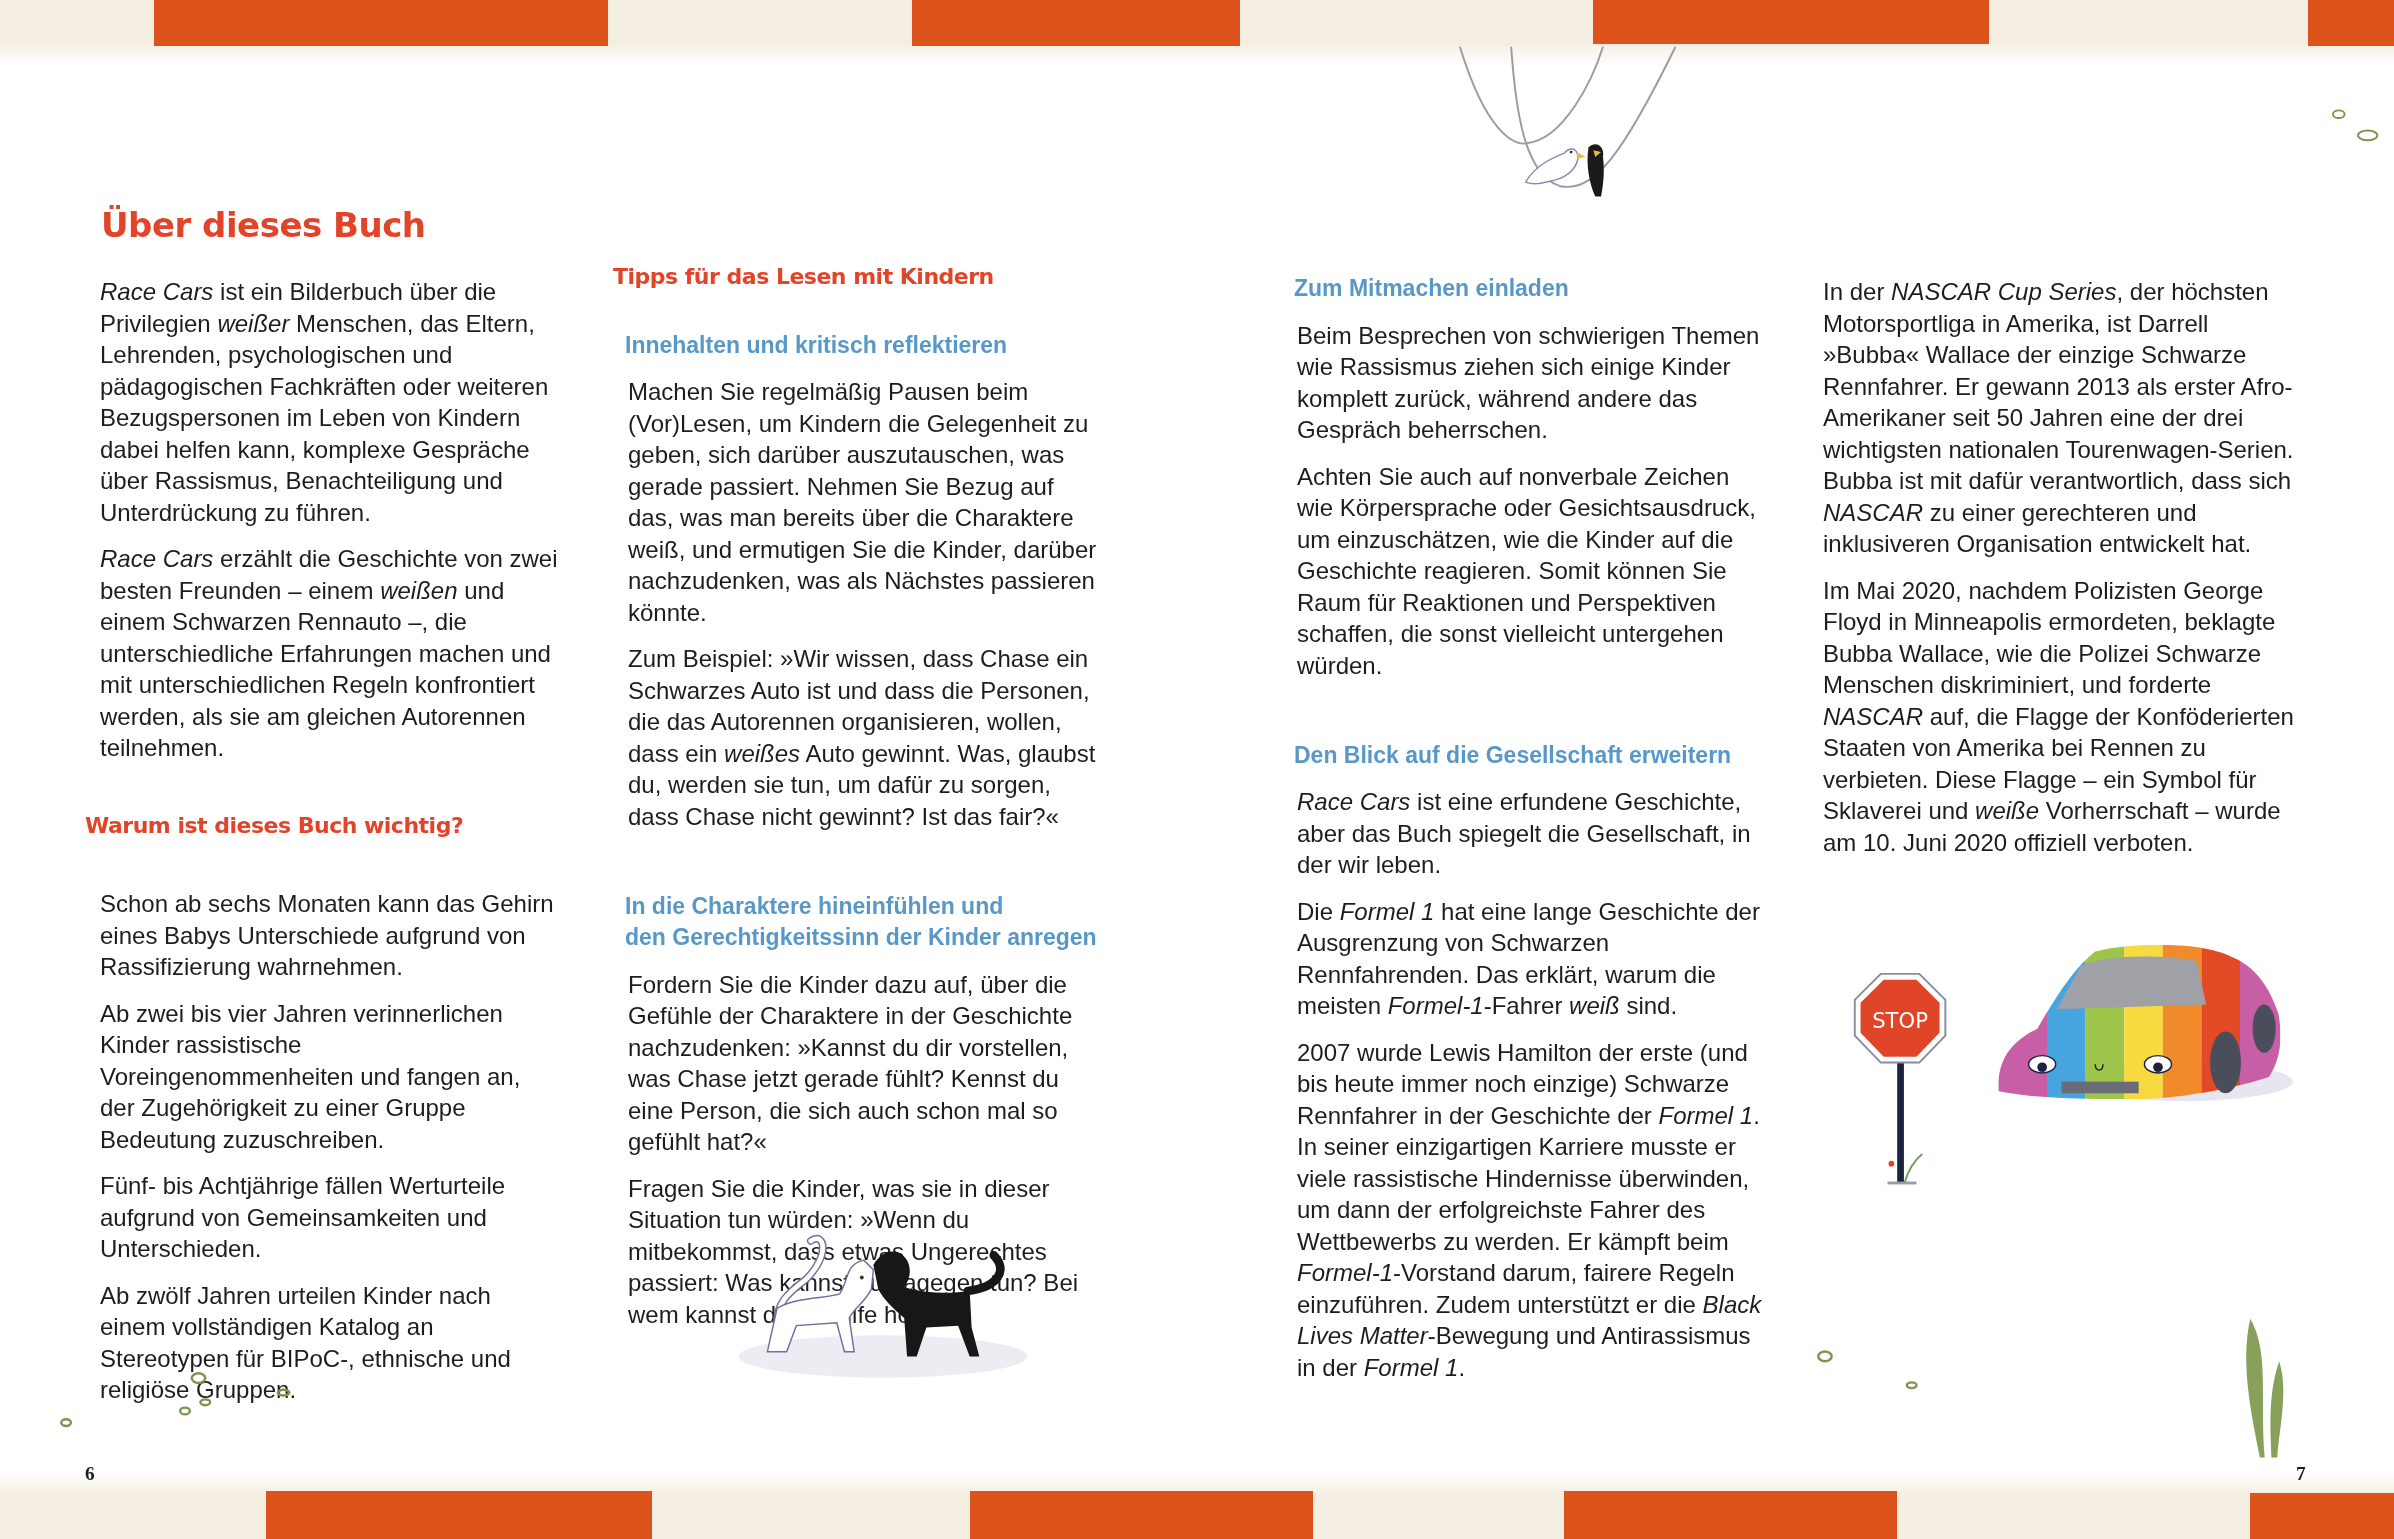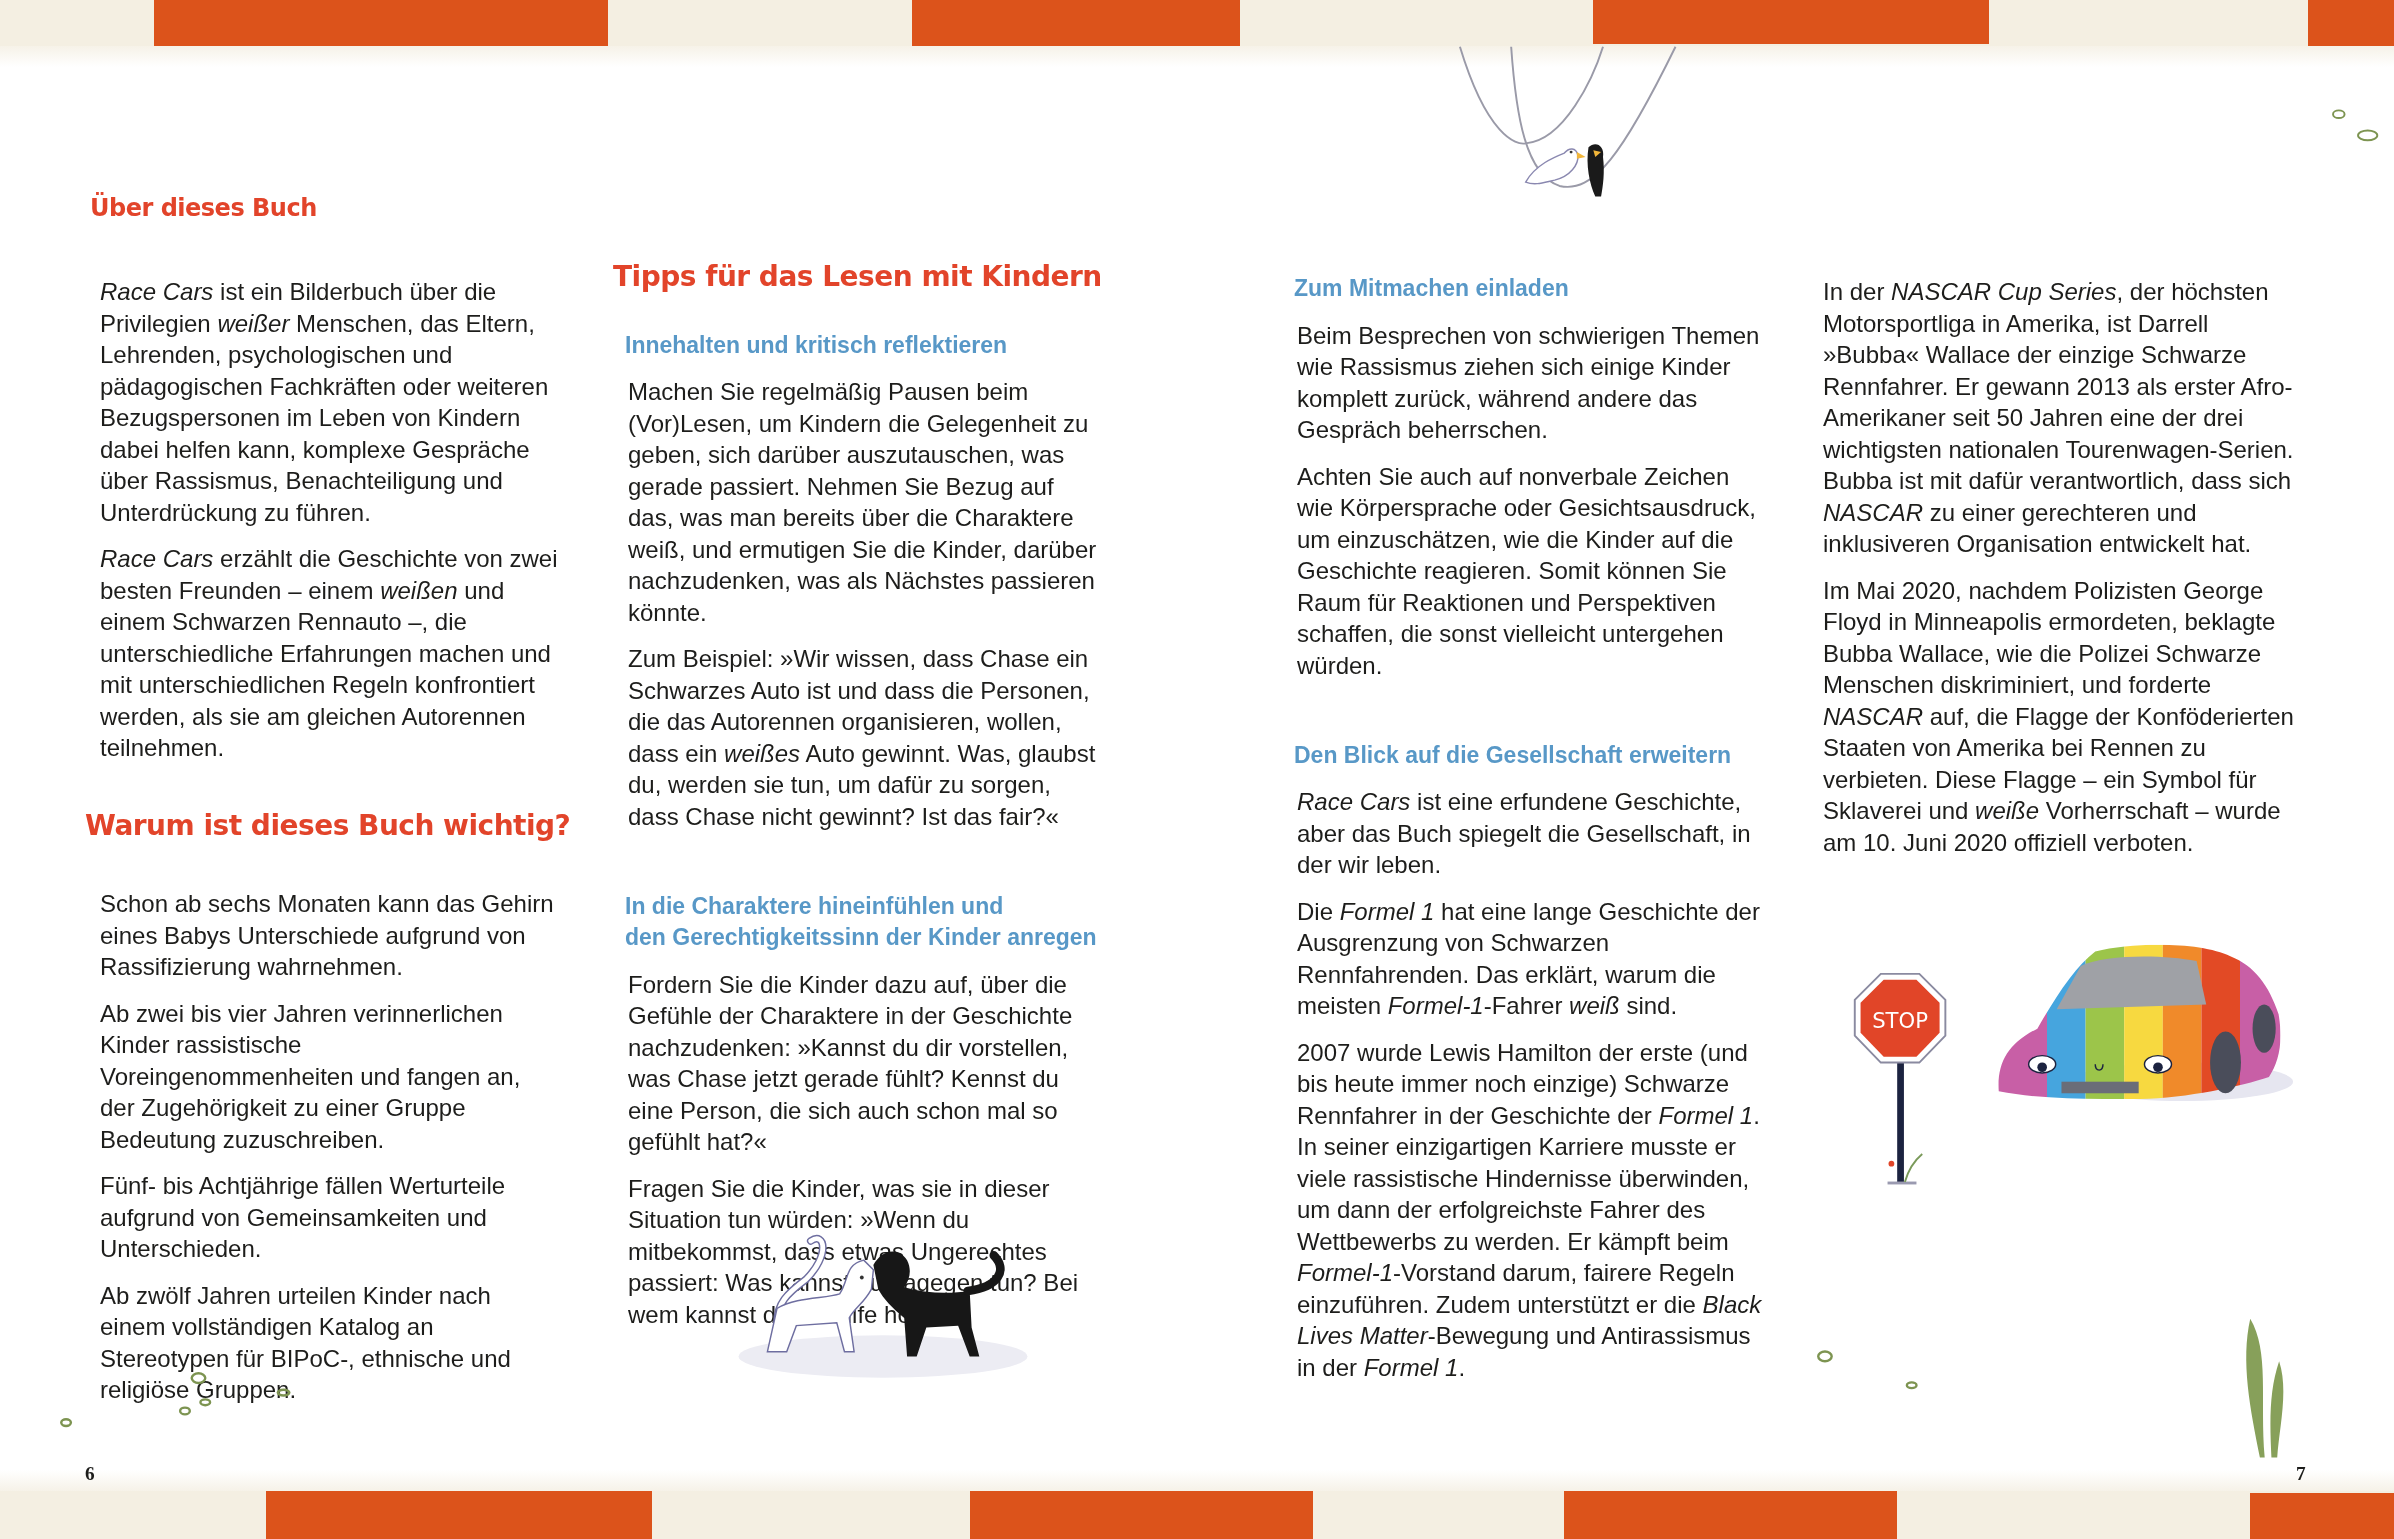--- a/index.html
+++ b/index.html
@@ -16,22 +16,22 @@
   .band-fade-bottom { position:absolute; left:0; bottom:48px; width:2394px; height:21px; background: linear-gradient(#ffffff, #f6f2e8); }
   .stripe { position: absolute; background: #dc531b; }
   .band-top .stripe { top: 0; }
   .band-bottom .stripe { bottom: 0; }
 
   .page-num { position: absolute; top: 1463px; font-family: "Liberation Serif", serif; font-size: 19.3px; font-weight: bold; color: #1d1d1b; }
 
   .col { position: absolute; font-size: 24px; line-height: 31.5px; }
   .col p { margin: 15px; }
   .h-main { font-family: "DejaVu Sans", sans-serif; font-weight: bold; color: #e2442a; letter-spacing: -0.5px; }
-  .h-title { font-size: 24px; position: absolute; left: 85px; top: 189px; margin: 5px; }
-  .h-section { font-size: 28px; margin: 0; }
+  .h-title { font-size: 34px; position: absolute; left: 85px; top: 189px; margin: 16px; }
+  .h-section { font-size: 22px; margin: 0; }
   .h-sub { color: #5898c7; font-size: 23px; margin: 12px; line-height: 31.5px; }
   em { font-style: italic; }
   .gap { height: 31.5px; }
 
   .illus { position: absolute; }
 </style>
 </head>
 <body>
 
 <div class="band band-top">

